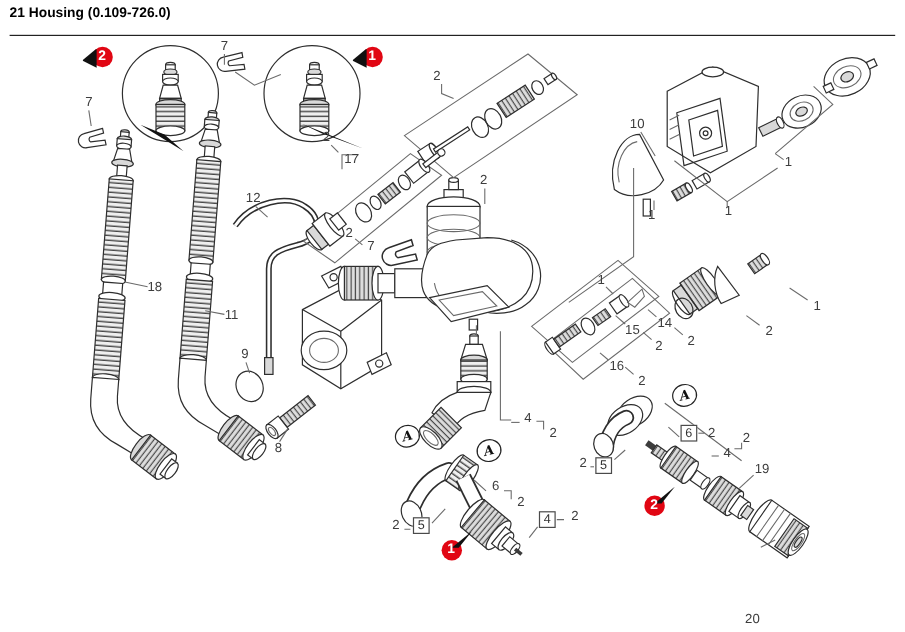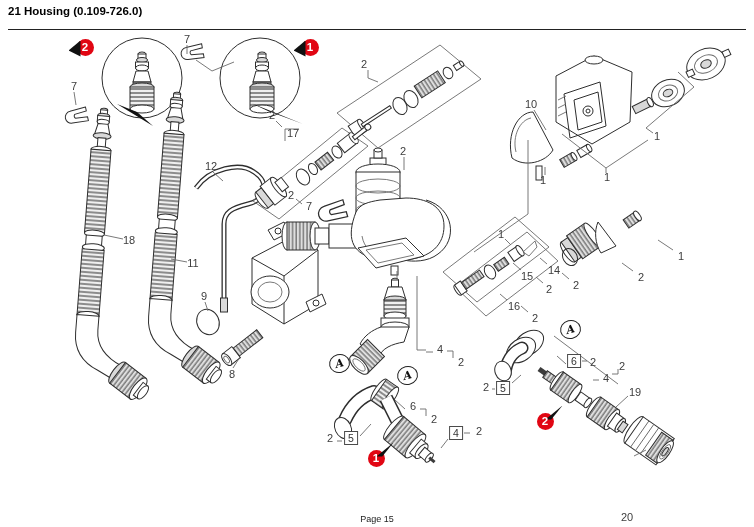--- a/index.html
+++ b/index.html
@@ -479,14 +479,13 @@
       <div class="balloon wing-ne" style="left: 376px; top: 458px;">
         <span class="wing"></span>
         <span class="bnum">1</span>
       </div>
       <div class="balloon wing-ne" style="left: 545px; top: 421px;">
         <span class="wing"></span>
         <span class="bnum">2</span>
       </div>
     </div>
 
-  <div class="footer">Page 15</div>
 </div>
 
 </body></html>

